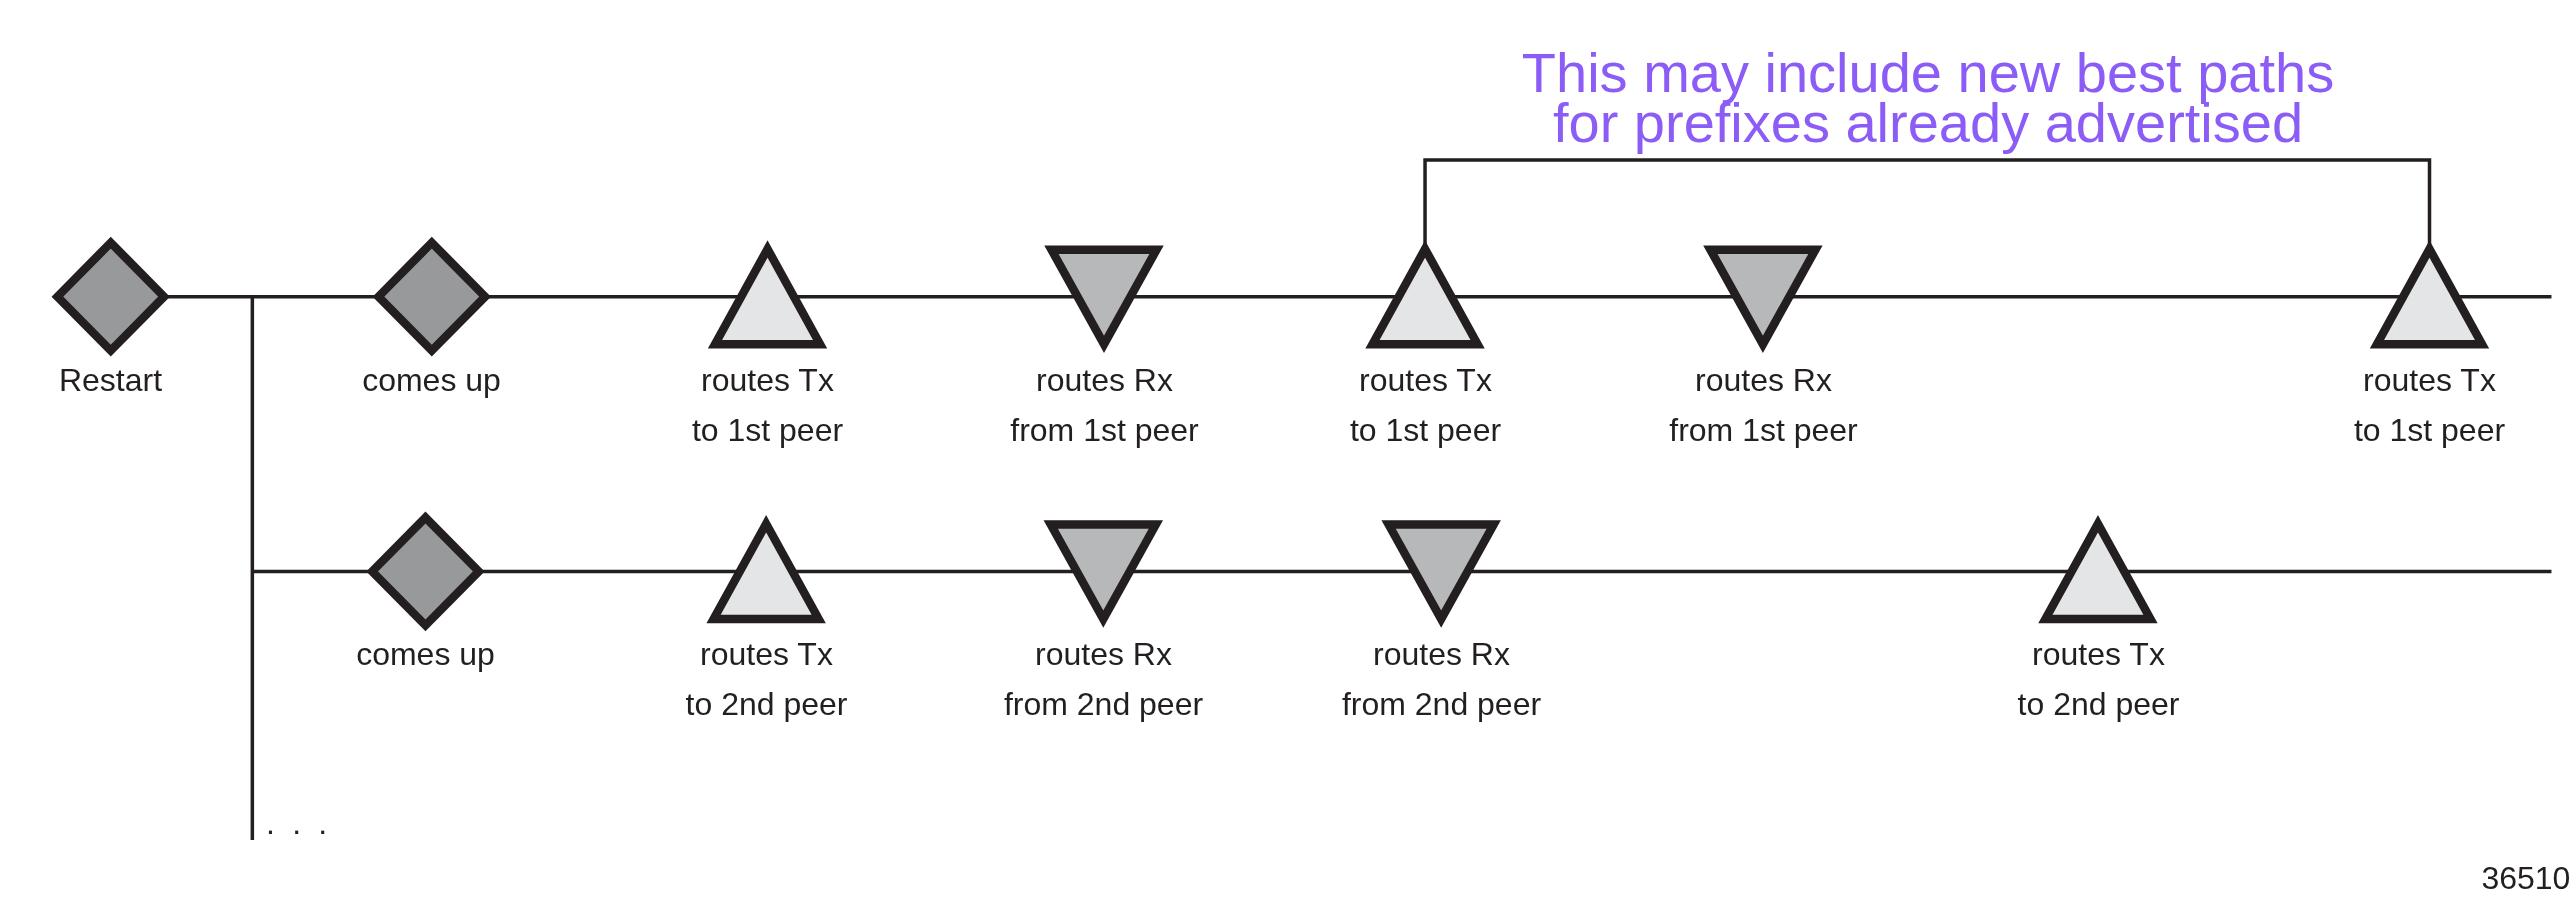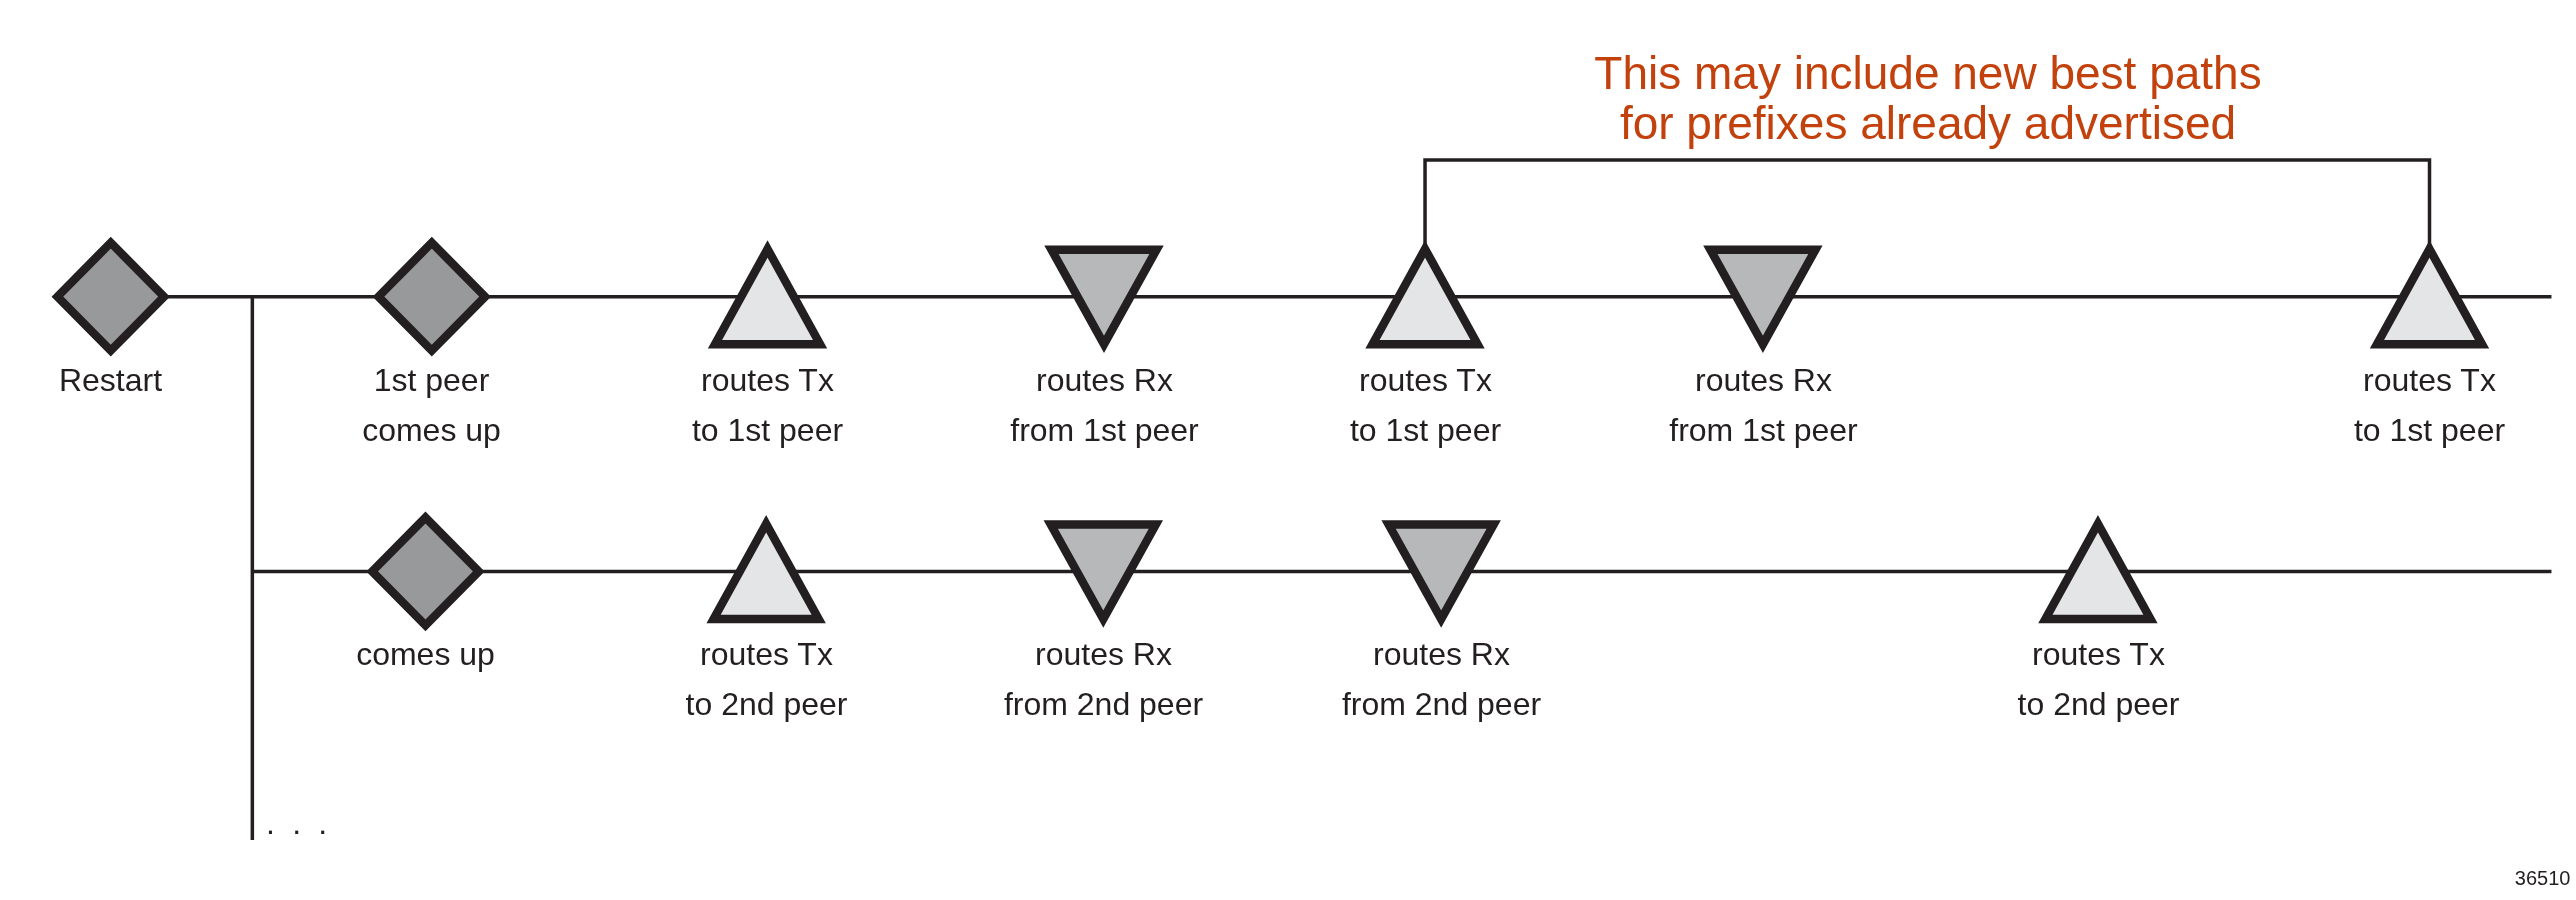--- a/index.html
+++ b/index.html
@@ -28,38 +28,38 @@
     line-height: 50px;
     color: #231f20;
     white-space: nowrap;
   }
   .annotation {
     position: absolute;
     left: 1367px;
     top: 48px;
     width: 1122px;
     text-align: center;
-    font-size: 46px;
+    font-size: 56px;
     line-height: 50px;
-    color: #c2410c;
+    color: #8b5cf6;
   }
   .ellipsis {
     position: absolute;
     left: 266px;
     top: 806px;
     font-size: 32px;
     line-height: 35px;
     letter-spacing: 4.2px;
     color: #231f20;
   }
   .figure-number {
     position: absolute;
     right: 5.6px;
     top: 862px;
-    font-size: 20px;
+    font-size: 32px;
     line-height: 32px;
     color: #231f20;
   }
 </style>
 </head>
 <body>
 
 <div id="canvas">
   <svg id="gfx" width="2576" height="901" viewBox="0 0 3675 1285">
       <line x1="158" y1="423" x2="3640" y2="423" stroke="#231f20" stroke-width="5"></line>
@@ -85,21 +85,20 @@
     <div>for prefixes already advertised</div>
   </div>
 
   <div class="ellipsis">. . .</div>
 
   <div class="figure-number">36510</div>
 <div class="event-label" style="left: -114px; top: 355px;">
       <div>Restart</div>
     </div>
     <div class="event-label" style="left: 207px; top: 355px;">
-      <div>1st peer</div>
       <div>comes up</div>
     </div>
     <div class="event-label" style="left: 543px; top: 355px;">
       <div>routes Tx</div>
       <div>to 1st peer</div>
     </div>
     <div class="event-label" style="left: 880px; top: 355px;">
       <div>routes Rx</div>
       <div>from 1st peer</div>
     </div>

